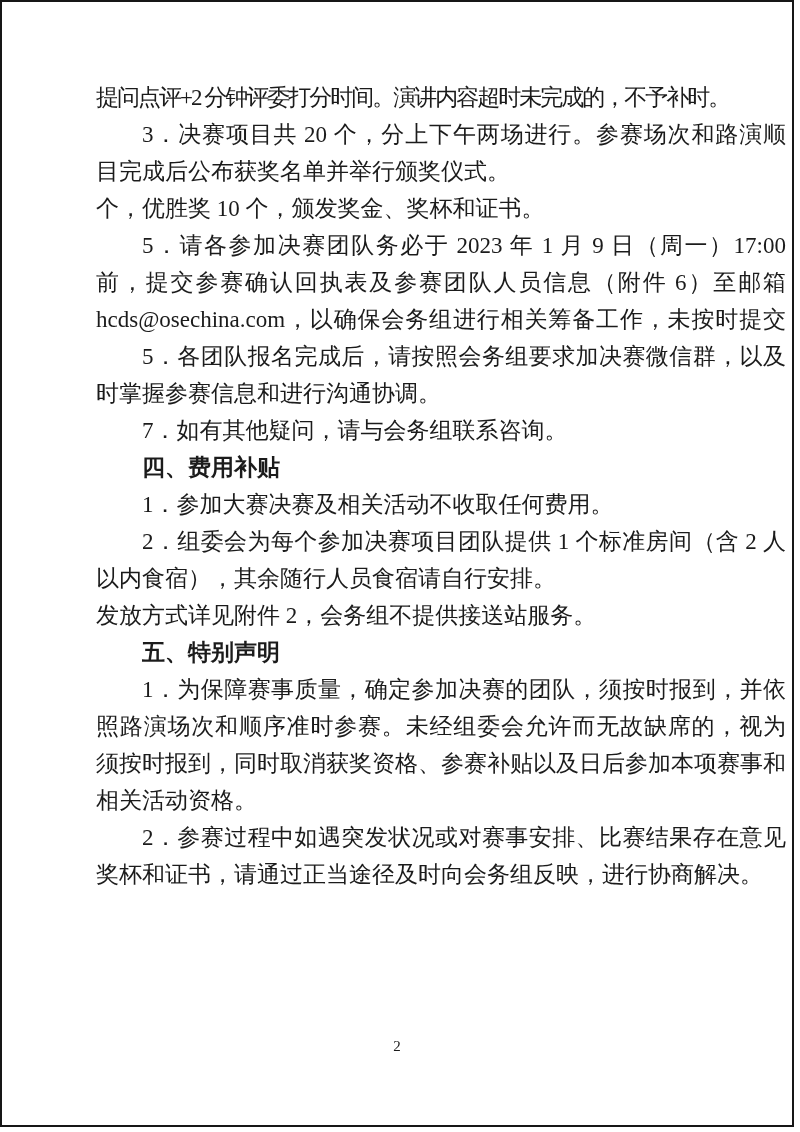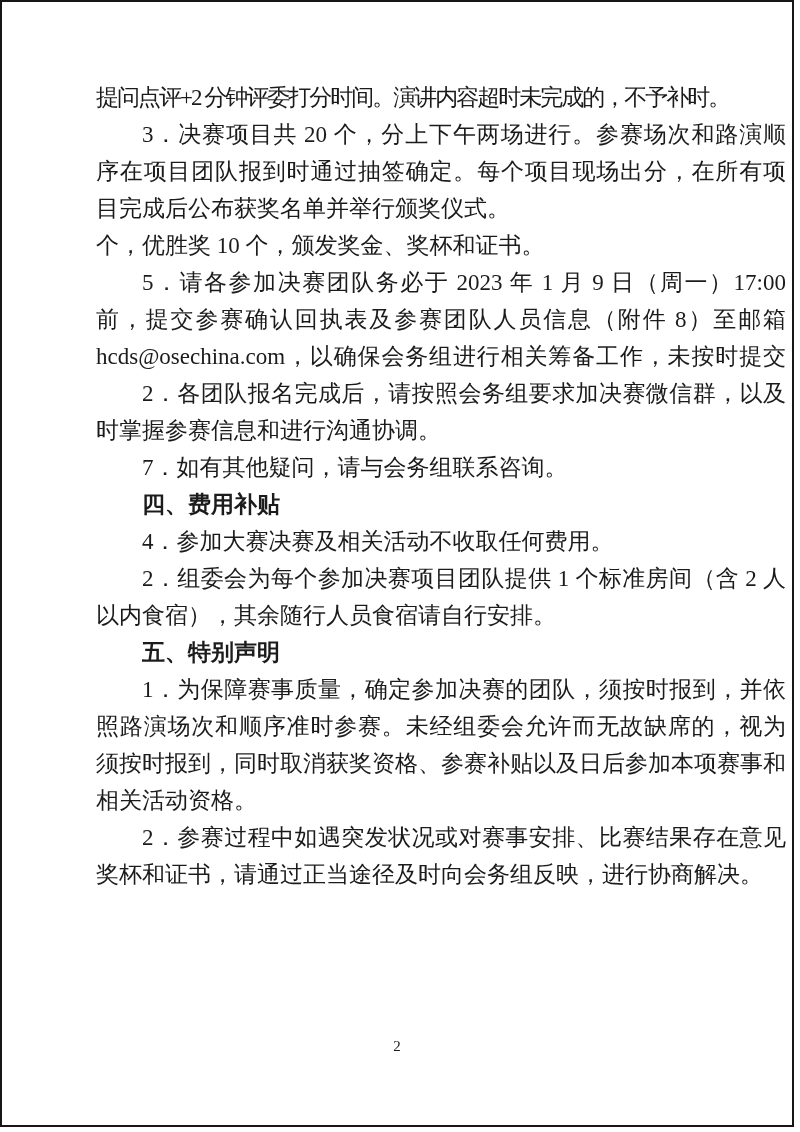--- a/index.html
+++ b/index.html
@@ -48,33 +48,33 @@
   }
 </style>
 </head>
 <body>
 
 <div class="page">
   <div class="frame"></div>
   <div class="content" id="doc-body">
       <div class="line tight">提问点评+2 分钟评委打分时间。演讲内容超时未完成的，不予补时。</div>
       <div class="line j indent">3．决赛项目共 20 个，分上下午两场进行。参赛场次和路演顺</div>
-      <div class="line j">序在项目团队报到时通过抽签确定。每个项目现场出分，在所有项</div>
       <div class="line">目完成后公布获奖名单并举行颁奖仪式。</div>
       <div class="line">个，优胜奖 10 个，颁发奖金、奖杯和证书。</div>
       <div class="line j indent">5．请各参加决赛团队务必于 2023 年 1 月 9 日（周一）17:00</div>
-      <div class="line j">前，提交参赛确认回执表及参赛团队人员信息（附件 8）至邮箱</div>
+      <div class="line j">前，提交参赛确认回执表及参赛团队人员信息（附件 6）至邮箱</div>
       <div class="line j">hcds@osechina.com，以确保会务组进行相关筹备工作，未按时提交</div>
-      <div class="line j indent">2．各团队报名完成后，请按照会务组要求加决赛微信群，以及</div>
+      <div class="line j indent">5．各团队报名完成后，请按照会务组要求加决赛微信群，以及</div>
       <div class="line">时掌握参赛信息和进行沟通协调。</div>
       <div class="line indent">7．如有其他疑问，请与会务组联系咨询。</div>
       <div class="line indent bold">四、费用补贴</div>
-      <div class="line indent">4．参加大赛决赛及相关活动不收取任何费用。</div>
+      <div class="line indent">1．参加大赛决赛及相关活动不收取任何费用。</div>
       <div class="line j indent">2．组委会为每个参加决赛项目团队提供 1 个标准房间（含 2 人</div>
       <div class="line">以内食宿），其余随行人员食宿请自行安排。</div>
+      <div class="line">发放方式详见附件 2，会务组不提供接送站服务。</div>
       <div class="line indent bold">五、特别声明</div>
       <div class="line j indent">1．为保障赛事质量，确定参加决赛的团队，须按时报到，并依</div>
       <div class="line j">照路演场次和顺序准时参赛。未经组委会允许而无故缺席的，视为</div>
       <div class="line j">须按时报到，同时取消获奖资格、参赛补贴以及日后参加本项赛事和</div>
       <div class="line">相关活动资格。</div>
       <div class="line j indent">2．参赛过程中如遇突发状况或对赛事安排、比赛结果存在意见</div>
       <div class="line">奖杯和证书，请通过正当途径及时向会务组反映，进行协商解决。</div>
     </div>
   <div class="page-num">2</div>
 </div>

